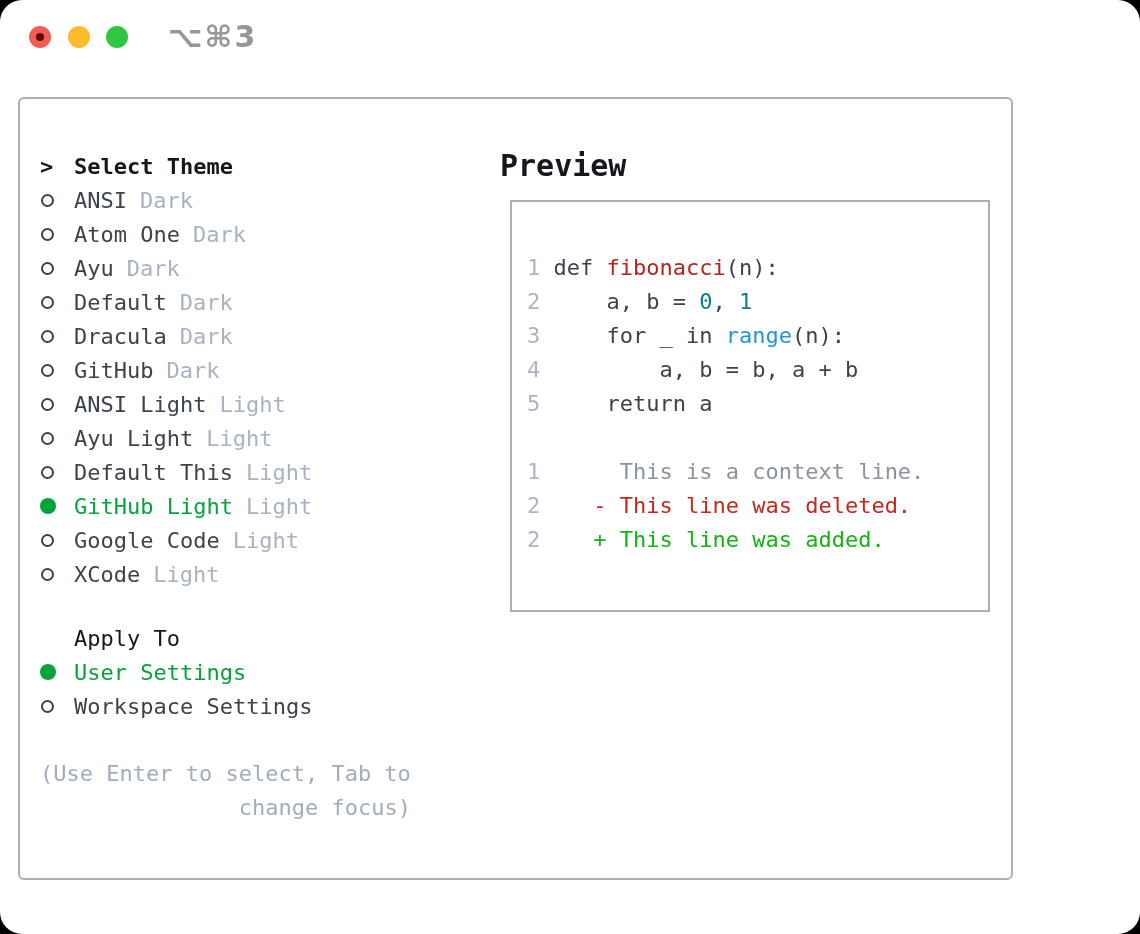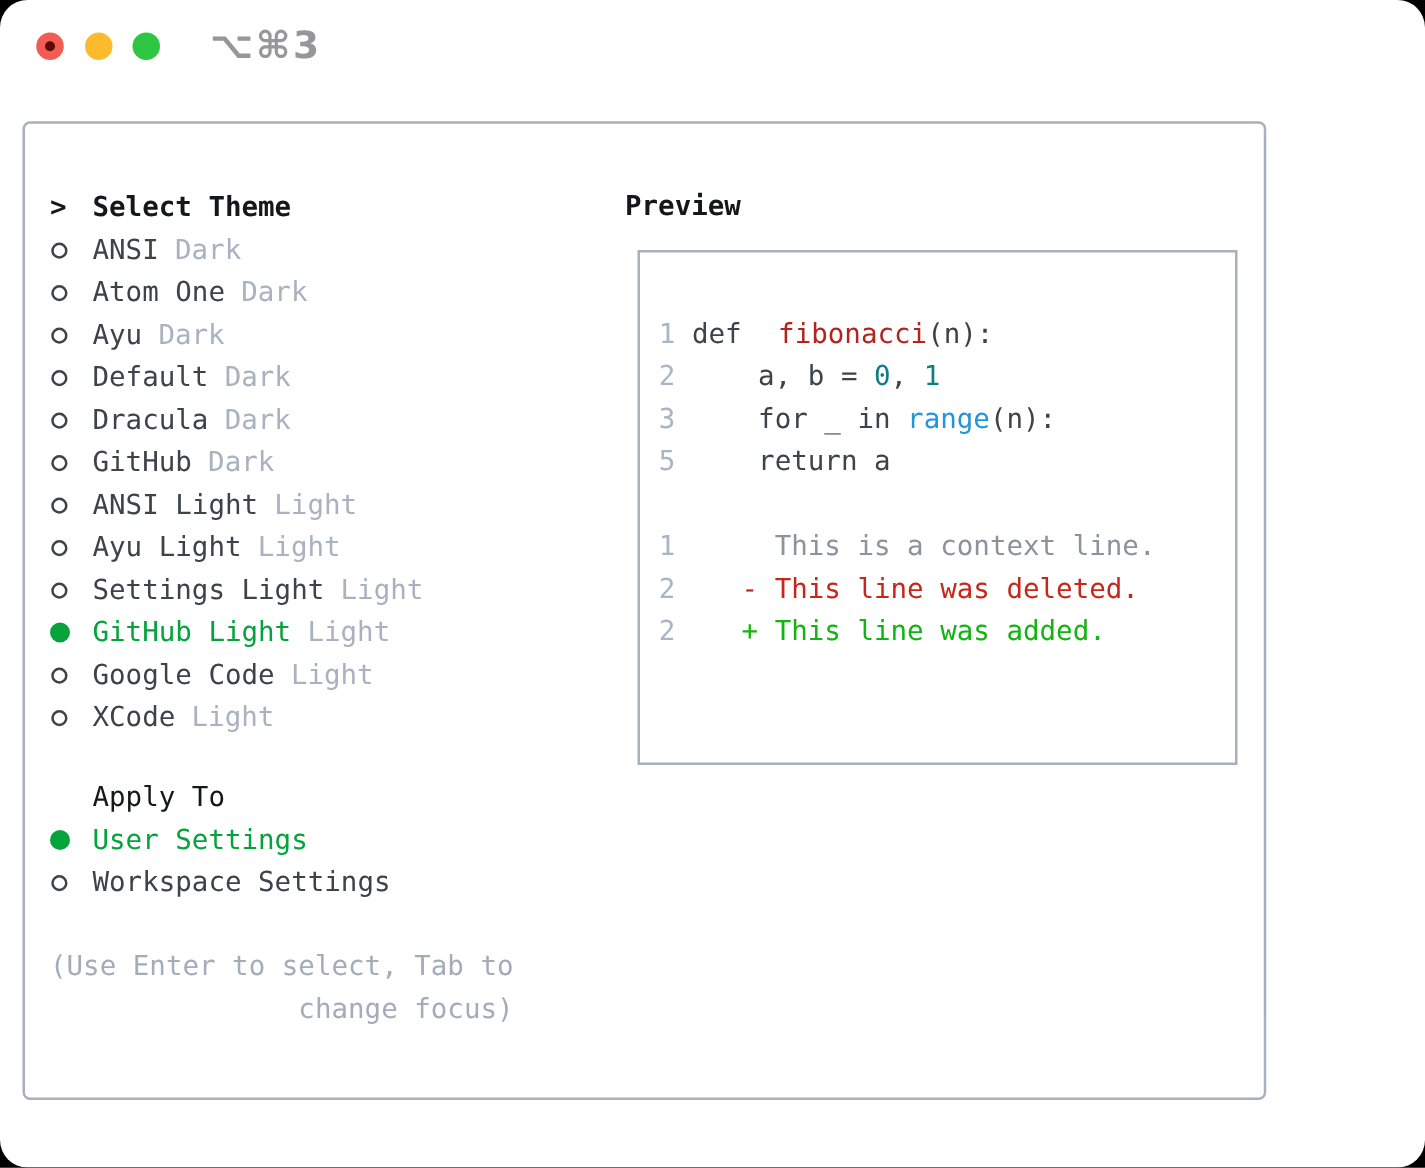--- a/index.html
+++ b/index.html
@@ -34,31 +34,31 @@
   .applyhdr{color:var(--black);}
   .name{color:var(--dark);}
   .row.selected .name{color:var(--green);}
   .variant{color:var(--muted);margin-left:13px;}
   .apply-header{margin-top:30px;}
   .help{margin-top:34px;font-size:22px;color:var(--help);text-align:right;}
   .help div{height:34px;line-height:34px;}
   
   .preview-title{
     position:absolute;left:480px;top:50px;height:34px;line-height:34px;
-    font-size:22px;font-weight:bold;color:var(--black);
+    font-size:30px;font-weight:bold;color:var(--black);
   }
   .preview-box{
     position:absolute;left:490px;top:101px;width:476px;height:408px;
     border:2px solid var(--border);box-sizing:content-box;
   }
   #preview-code{padding:49px 0 0 15px;}
   .pline{height:34px;line-height:34px;font-size:22px;white-space:pre;}
   .tok-num{color:var(--numcol);}
   .tok-plain{color:var(--dark);}
-  .tok-func{color:var(--func);margin-left:16px;}
+  .tok-func{color:var(--func);}
   .tok-builtin{color:var(--builtin);}
   .tok-number{color:var(--numteal);}
   .tok-context{color:var(--context);}
   .tok-del{color:var(--del);}
   .tok-add{color:var(--add);}
 </style>
 </head>
 <body>
 
 <div class="window">
@@ -135,21 +135,21 @@
             <span class="marker">
               <span class="radio"></span>
             </span>
             <span class="name">Ayu Light</span>
             <span class="variant">Light</span>
           </div>
           <div class="row">
             <span class="marker">
               <span class="radio"></span>
             </span>
-            <span class="name">Settings Light</span>
+            <span class="name">Default This</span>
             <span class="variant">Light</span>
           </div>
           <div class="row selected">
             <span class="marker">
               <span class="radio on"></span>
             </span>
             <span class="name">GitHub Light</span>
             <span class="variant">Light</span>
           </div>
           <div class="row">
@@ -195,20 +195,21 @@
 
     </div>
 
     <div class="preview-title">Preview</div>
 
     <div class="preview-box">
       <div id="preview-code">
           <div class="pline"><span class="tok-num">1</span> <span class="tok-plain">def </span><span class="tok-func">fibonacci</span><span class="tok-plain">(n):</span></div>
           <div class="pline"><span class="tok-num">2</span> <span class="tok-plain">    a, b = </span><span class="tok-number">0</span><span class="tok-plain">, </span><span class="tok-number">1</span></div>
           <div class="pline"><span class="tok-num">3</span> <span class="tok-plain">    for _ in </span><span class="tok-builtin">range</span><span class="tok-plain">(n):</span></div>
+          <div class="pline"><span class="tok-num">4</span> <span class="tok-plain">        a, b = b, a + b</span></div>
           <div class="pline"><span class="tok-num">5</span> <span class="tok-plain">    return a</span></div>
           <div class="pline"><span class="tok-num"></span></div>
           <div class="pline"><span class="tok-num">1</span> <span class="tok-context">     This is a context line.</span></div>
           <div class="pline"><span class="tok-num">2</span> <span class="tok-del">   - This line was deleted.</span></div>
           <div class="pline"><span class="tok-num">2</span> <span class="tok-add">   + This line was added.</span></div>
         </div>
     </div>
 
   </div>
 

